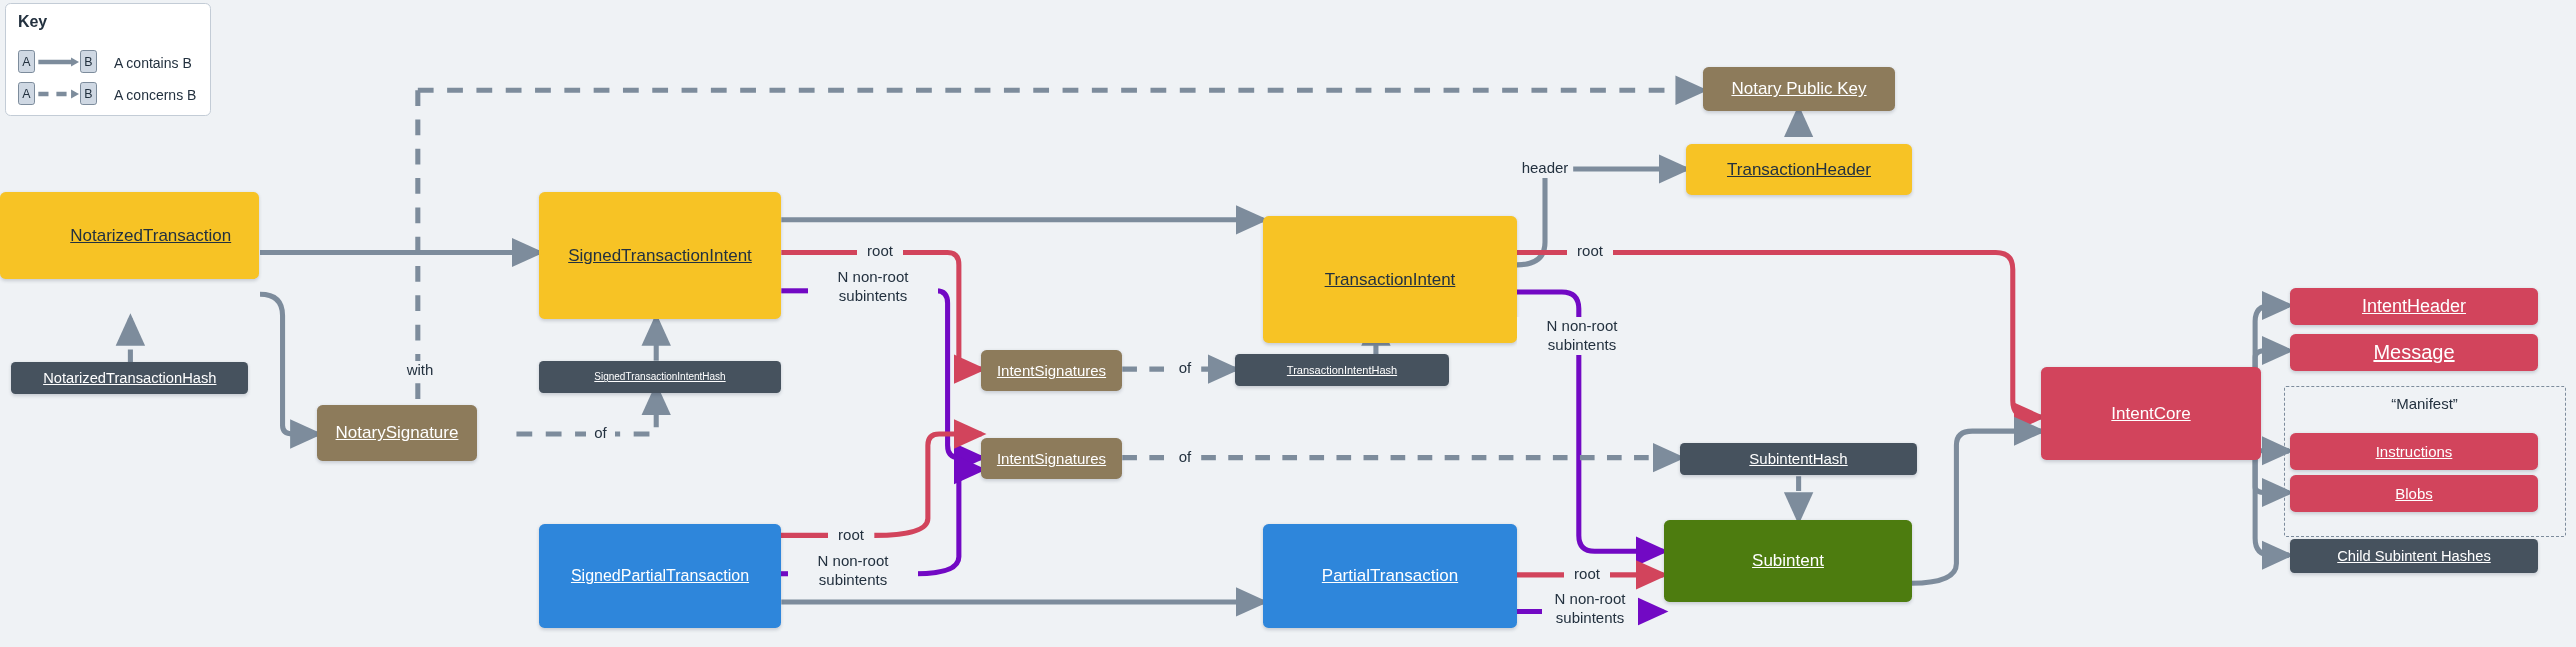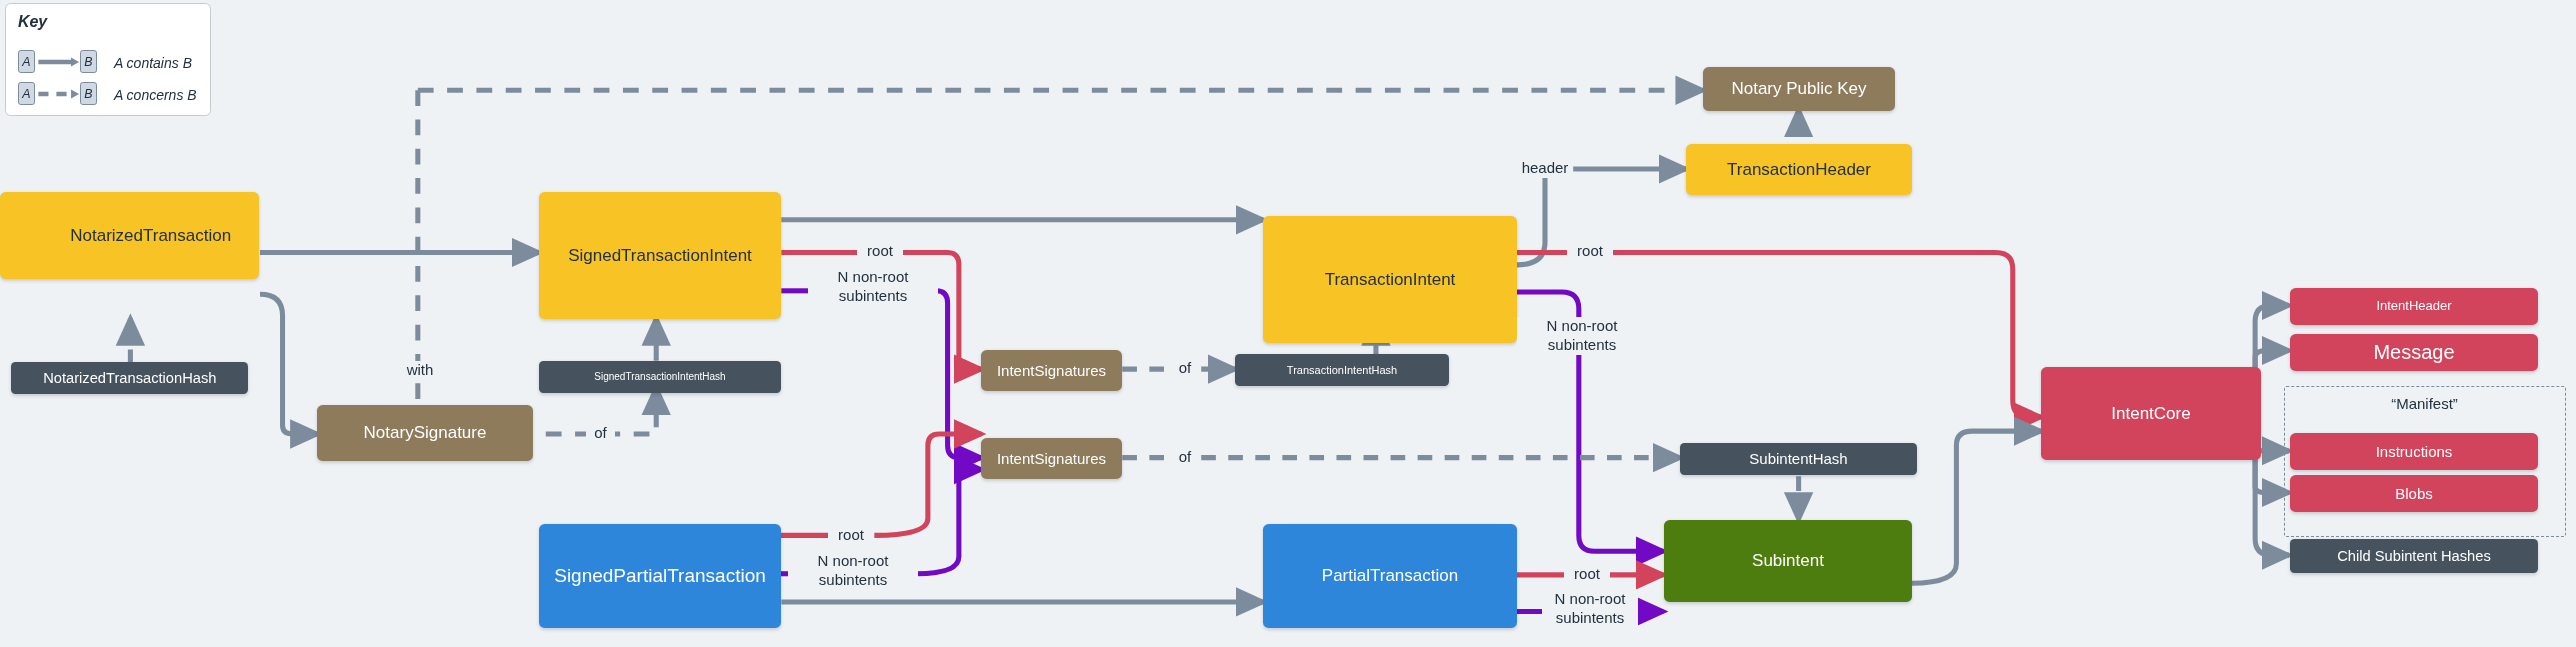--- a/index.html
+++ b/index.html
@@ -26,20 +26,21 @@
     display: flex;
     align-items: center;
     justify-content: center;
     text-align: center;
     border-radius: 5.6px;
     box-shadow: 0 1.7px 3.4px rgba(30,40,60,0.18);
     font-size: 17px;
     line-height: 1.15;
     padding: 2.3px 5.6px;
     z-index: 3;
+    text-decoration: underline;
   }
   .n-yellow { background: #f7c325; color: #23313f; }
   .n-crimson { background: #d2445c; color: #ffffff; }
   .n-blue    { background: #2e86db; color: #ffffff; }
   .n-orange  { background: #4d7c0f; color: #ffffff; }
   .n-brown   { background: #8d7b5b; color: #ffffff; }
   .n-slate   { background: #46525e; color: #ffffff; border-radius: 4.5px; }
 
   .elabel {
     position: absolute;
@@ -54,21 +55,20 @@
   }
 
   #key {
     position: absolute;
     left: 4.5px; top: 3.4px;
     width: 206px; height: 113px;
     background: #ffffff;
     border: 1.1px solid #c3ccd6;
     border-radius: 5.6px;
     z-index: 6;
-    font-style: italic;
   }
   #key .ktitle {
     position: absolute;
     left: 12.4px; top: 9px;
     font-size: 16px;
     font-weight: bold;
     color: #23313f;
   }
   #key .krow { position: absolute; left: 12.4px; height: 24px; }
   #key .krow1 { top: 46px; }
@@ -222,49 +222,49 @@
     </div>
   </div>
 
   <div id="manifest-group"></div>
   <div id="manifest-label">“Manifest”</div>
 
   <div class="node n-yellow" style="left:0px; top:192px; width:259px; height:87px;padding-left:48px;">NotarizedTransaction</div>
 
   <div class="node n-slate" style="left:11.3px; top:362px; width:237px; height:32px; font-size:14.7px;">NotarizedTransactionHash</div>
 
-  <div class="node n-brown" style="left:317px; top:405px; width:216px; height:56px;">NotarySignature</div>
+  <div class="node n-brown" style="left:317px; top:405px; width:160px; height:56px;">NotarySignature</div>
 
   <div class="node n-yellow" style="left:539px; top:192px; width:242px; height:127px;">SignedTransactionIntent</div>
 
   <div class="node n-slate" style="left:539px; top:361px; width:242px; height:32px; font-size:10px;">SignedTransactionIntentHash</div>
 
   <div class="node n-brown" style="left:981px; top:350px; width:141px; height:41px; font-size:15px;">IntentSignatures</div>
 
   <div class="node n-brown" style="left:981px; top:438px; width:141px; height:41px; font-size:15px;">IntentSignatures</div>
 
   <div class="node n-slate" style="left:1235px; top:354px; width:214px; height:32px; font-size:11px;">TransactionIntentHash</div>
 
   <div class="node n-yellow" style="left:1263px; top:192px; width:254px; height:127px;margin-top:24px;">TransactionIntent</div>
 
   <div class="node n-yellow" style="left:1686px; top:144px; width:226px; height:51px;">TransactionHeader</div>
 
   <div class="node n-brown" style="left:1703px; top:67px; width:192px; height:44px;">Notary Public Key</div>
 
   <div class="node n-slate" style="left:1680px; top:443px; width:237px; height:32px; font-size:15px;">SubintentHash</div>
 
-  <div class="node n-blue" style="left:539px; top:524px; width:242px; height:104px; font-size:19px;">SignedPartialTransaction</div>
+  <div class="node n-blue" style="left:539px; top:524px; width:242px; height:104px; font-size:16px;">SignedPartialTransaction</div>
 
   <div class="node n-blue" style="left:1263px; top:524px; width:254px; height:104px;">PartialTransaction</div>
 
   <div class="node n-orange" style="left:1664px; top:520px; width:248px; height:82px;">Subintent</div>
 
   <div class="node n-crimson" style="left:2041px; top:367px; width:220px; height:93px;">IntentCore</div>
 
-  <div class="node n-crimson" style="left:2290px; top:288px; width:248px; height:37px; font-size:13px;">IntentHeader</div>
+  <div class="node n-crimson" style="left:2290px; top:288px; width:248px; height:37px; font-size:18px;">IntentHeader</div>
 
   <div class="node n-crimson" style="left:2290px; top:334px; width:248px; height:37px; font-size:20px;">Message</div>
 
   <div class="node n-crimson" style="left:2290px; top:433px; width:248px; height:37px; font-size:15px;">Instructions</div>
 
   <div class="node n-crimson" style="left:2290px; top:475px; width:248px; height:37px; font-size:15px;">Blobs</div>
 
   <div class="node n-slate" style="left:2290px; top:539px; width:248px; height:34px; font-size:14.7px;">Child Subintent Hashes</div>
 
   <div class="elabel" style="left:389px; top:361px; width:62px;">with</div>

